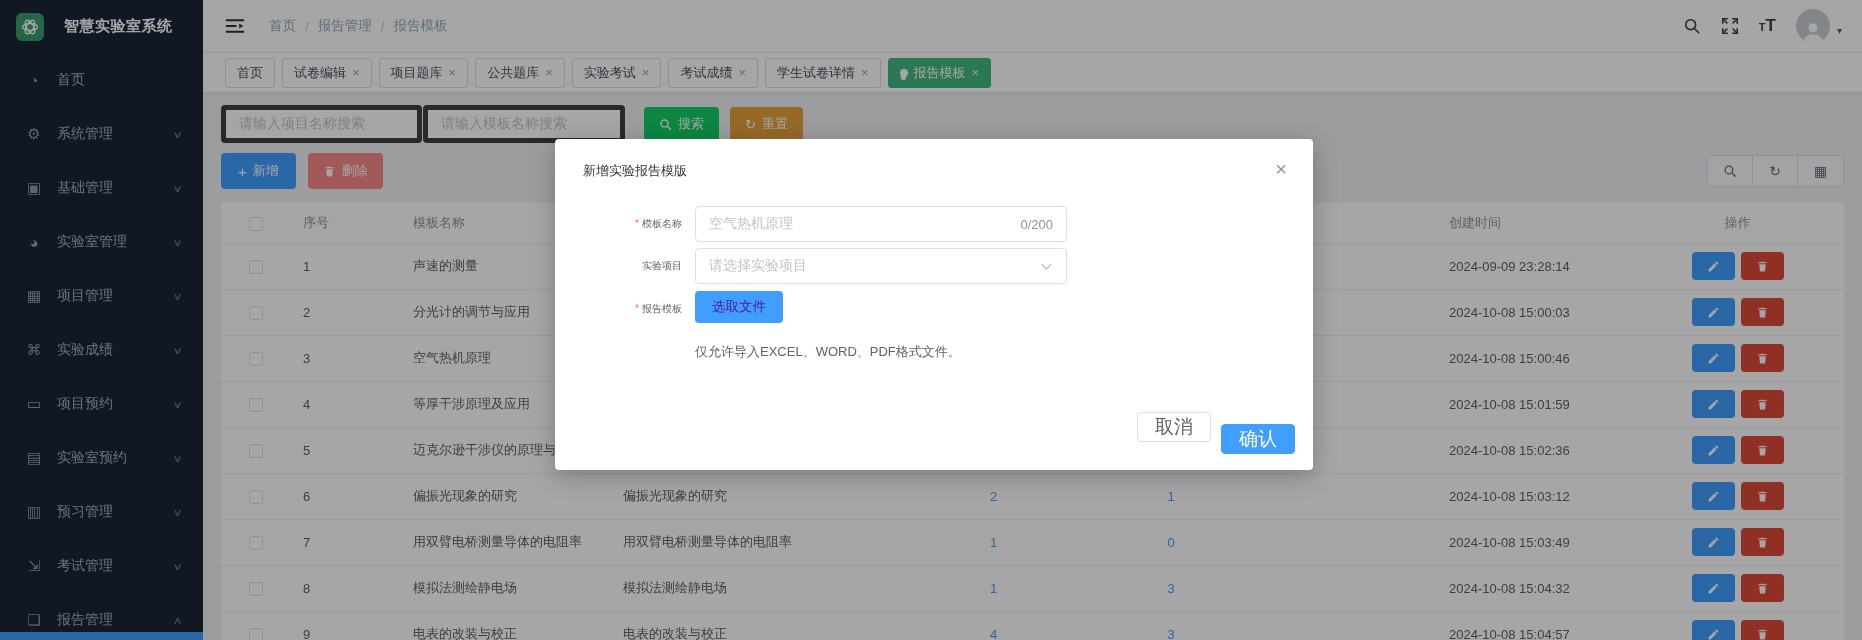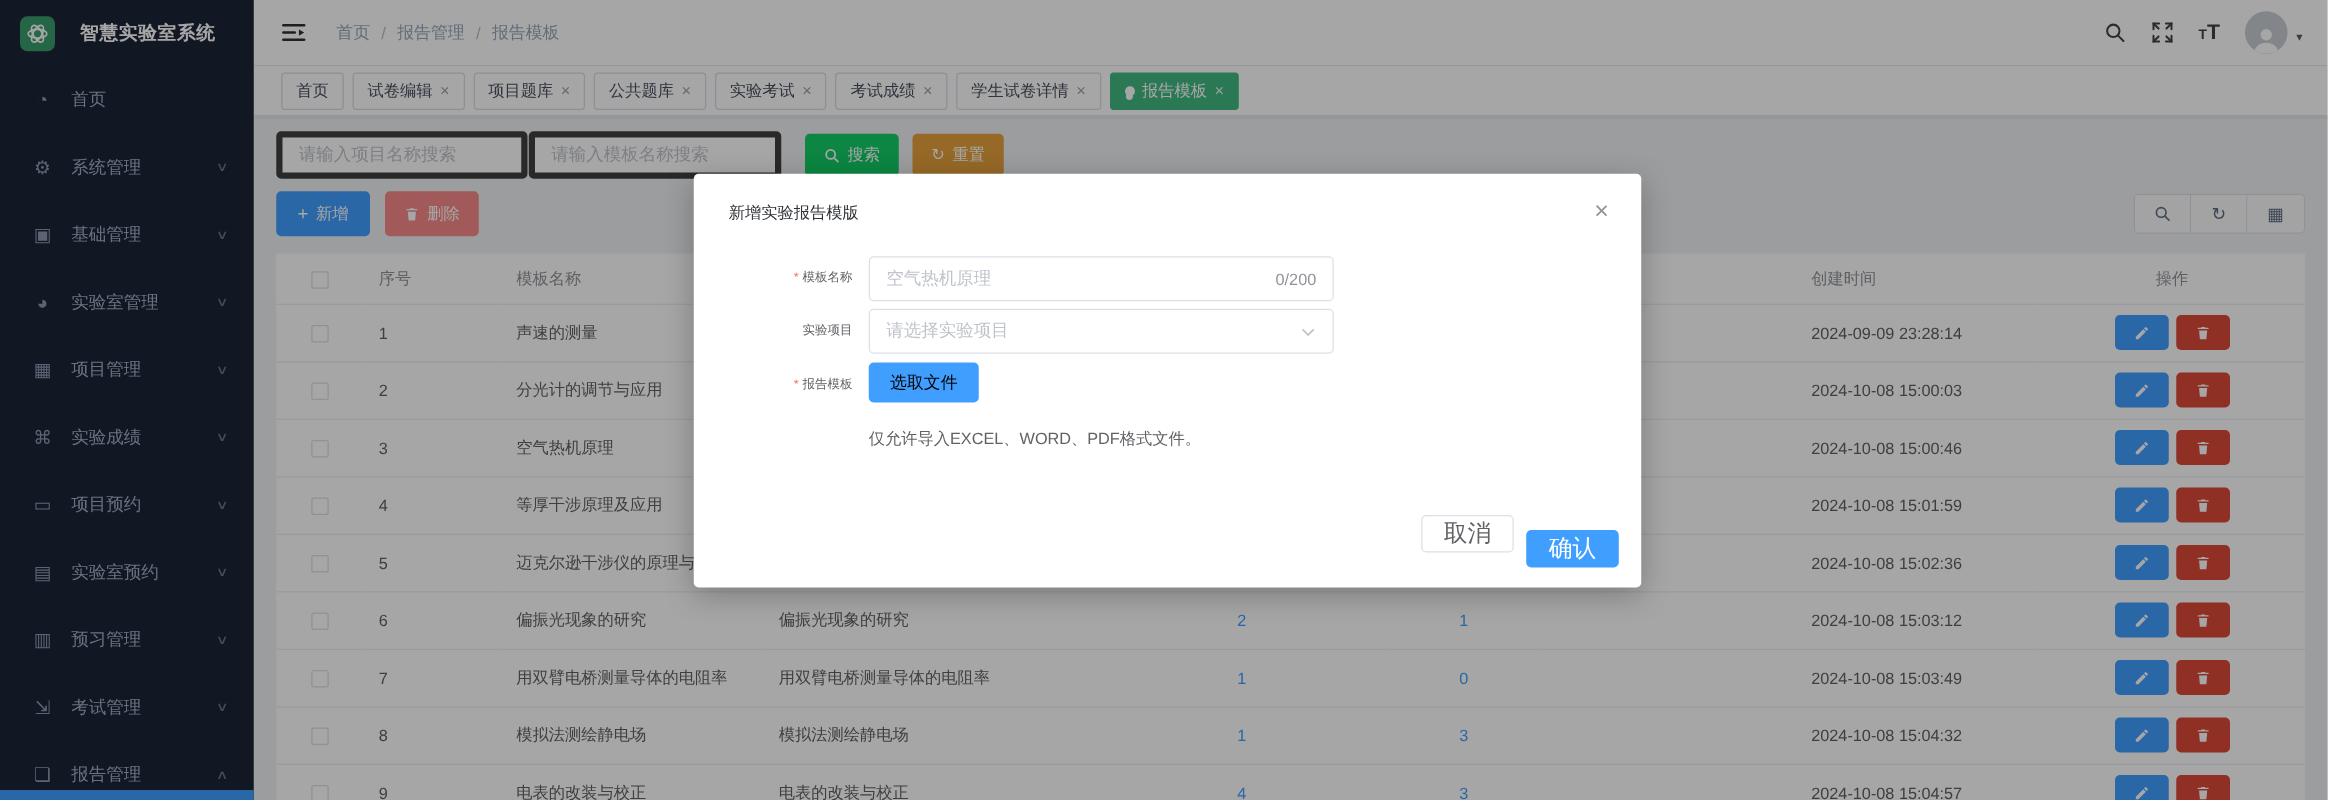--- a/index.html
+++ b/index.html
@@ -86,21 +86,21 @@
   .modal-close { position:absolute; top:20px; right:26px; font-size:20px; color:#909399; cursor:pointer; line-height:1; }
   .modal-body { margin-top:26px; }
   .form-row { display:flex; align-items:flex-start; margin-bottom:6px; }
   .form-label { width:127px; text-align:right; font-size:10px; color:#606266; font-weight:500; line-height:36px; flex:0 0 auto; }
   .req { color:var(--required-red,#F56C6C); margin-right:3px; font-style:normal; }
   .form-ctrl { margin-left:13px; width:372px; height:36px; border:1px solid #dcdfe6; border-radius:4px; display:flex; align-items:center; padding:0 13px; }
   .ph { color:#c0c4cc; font-size:14px; }
   .counter { margin-left:auto; color:#909399; font-size:13px; }
   .sel-arrow { margin-left:auto; color:#c0c4cc; display:flex; }
   .file-row { margin-top:7px; }
-  .file-btn { margin-left:13px; height:32px; padding:0 17px; background:var(--accent-blue,#409EFF); color:#000000; border:none; border-radius:4px; font-size:13.5px; cursor:pointer; font-family:inherit; }
+  .file-btn { margin-left:13px; height:32px; padding:0 17px; background:var(--accent-blue,#409EFF); color:#4c1d95; border:none; border-radius:4px; font-size:13.5px; cursor:pointer; font-family:inherit; }
   .form-hint { margin:16px 0 0 140px; font-size:13px; color:#606266; }
   .modal-footer { position:absolute; right:18px; bottom:16px; display:flex; gap:10px; }
   .m-btn { height:30px; padding:0 17px; border-radius:4px; font-size:19px; cursor:pointer; font-family:inherit; }
   .m-cancel { background:#fff; border:1px solid #dcdfe6; color:#606266; }
   .m-confirm { background:var(--accent-blue,#409EFF); border:1px solid var(--accent-blue,#409EFF); color:#fff;margin-top:12px; }
 </style>
 </head>
 <body>
 
 <div class="app">

